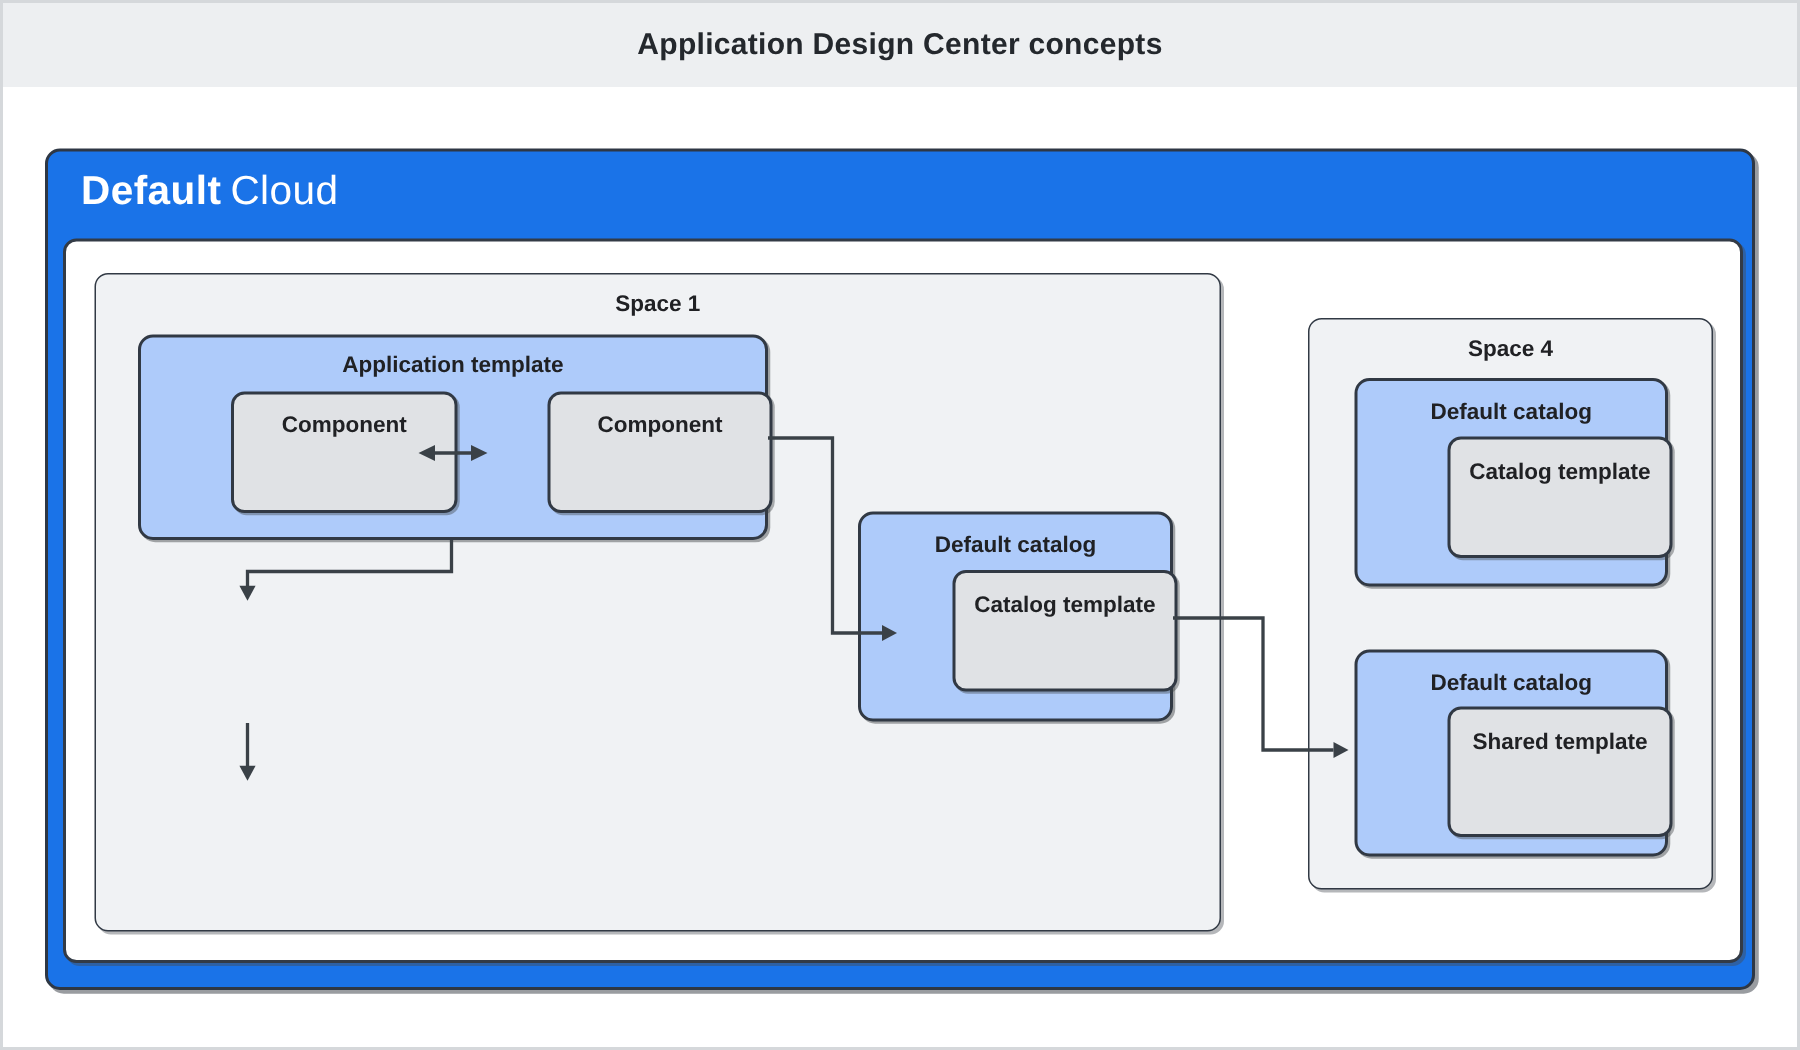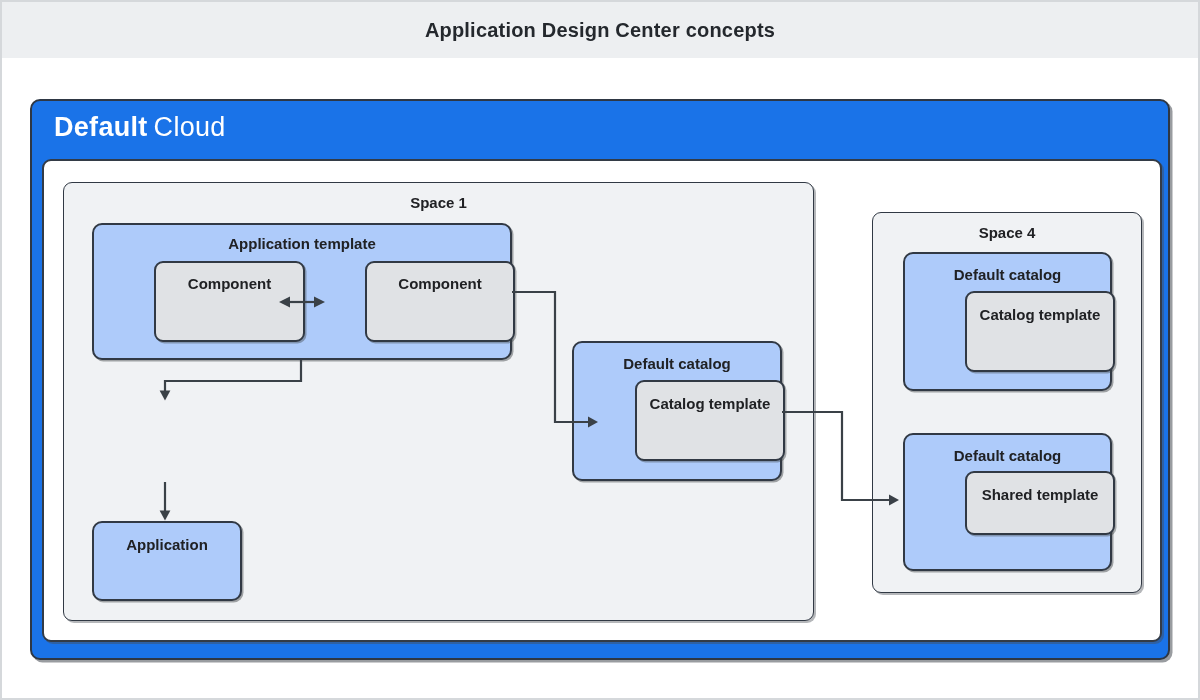--- a/index.html
+++ b/index.html
@@ -107,23 +107,20 @@
 
   <div class="box gray-box" style="left:119px; top:259px; width:151px; height:81px;">
     <div class="box-label pt12">Component</div>
   </div>
 
   <div class="box gray-box" style="left:330px; top:259px; width:150px; height:81px;">
     <div class="box-label pt12">Component</div>
   </div>
 
 
-  <div class="box blue-box" style="left:90px; top:519px; width:150px; height:80px;">
-    <div class="box-label pt13">Application</div>
-  </div>
 
   <div class="box blue-box" style="left:570px; top:339px; width:210px; height:140px;">
     <div class="box-label pt12">Default catalog</div>
   </div>
 
   <div class="box gray-box" style="left:600px; top:378px; width:150px; height:81px;">
     <div class="box-label pt13">Catalog template</div>
   </div>
 
   <div class="box space-box" style="left:870px; top:210px; width:270px; height:381px;">
@@ -135,21 +132,21 @@
   </div>
 
   <div class="box gray-box" style="left:930px; top:289px; width:150px; height:81px;">
     <div class="box-label pt13">Catalog template</div>
   </div>
 
   <div class="box blue-box" style="left:901px; top:431px; width:209px; height:138px;">
     <div class="box-label pt12">Default catalog</div>
   </div>
 
-  <div class="box gray-box" style="left:930px; top:469px; width:150px; height:64px;">
+  <div class="box gray-box" style="left:930px; top:469px; width:150px; height:87px;">
     <div class="box-label pt13">Shared template</div>
   </div>
 
   <svg class="arrow-overlay" viewBox="0 0 1200 700">
     <g>
       <path class="connector" d="M288,300 H312"></path>
       <path class="arrowhead" d="M277,300 L288,294.6 L288,305.4 Z"></path>
       <path class="arrowhead" d="M323,300 L312,294.6 L312,305.4 Z"></path>
     </g>
     <g>

